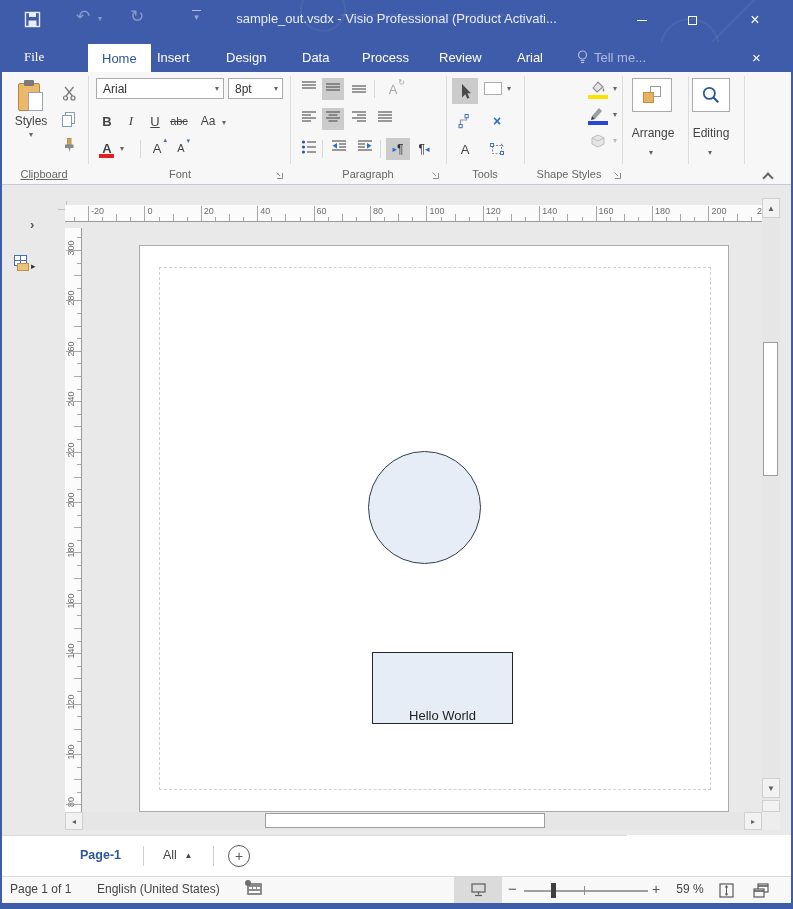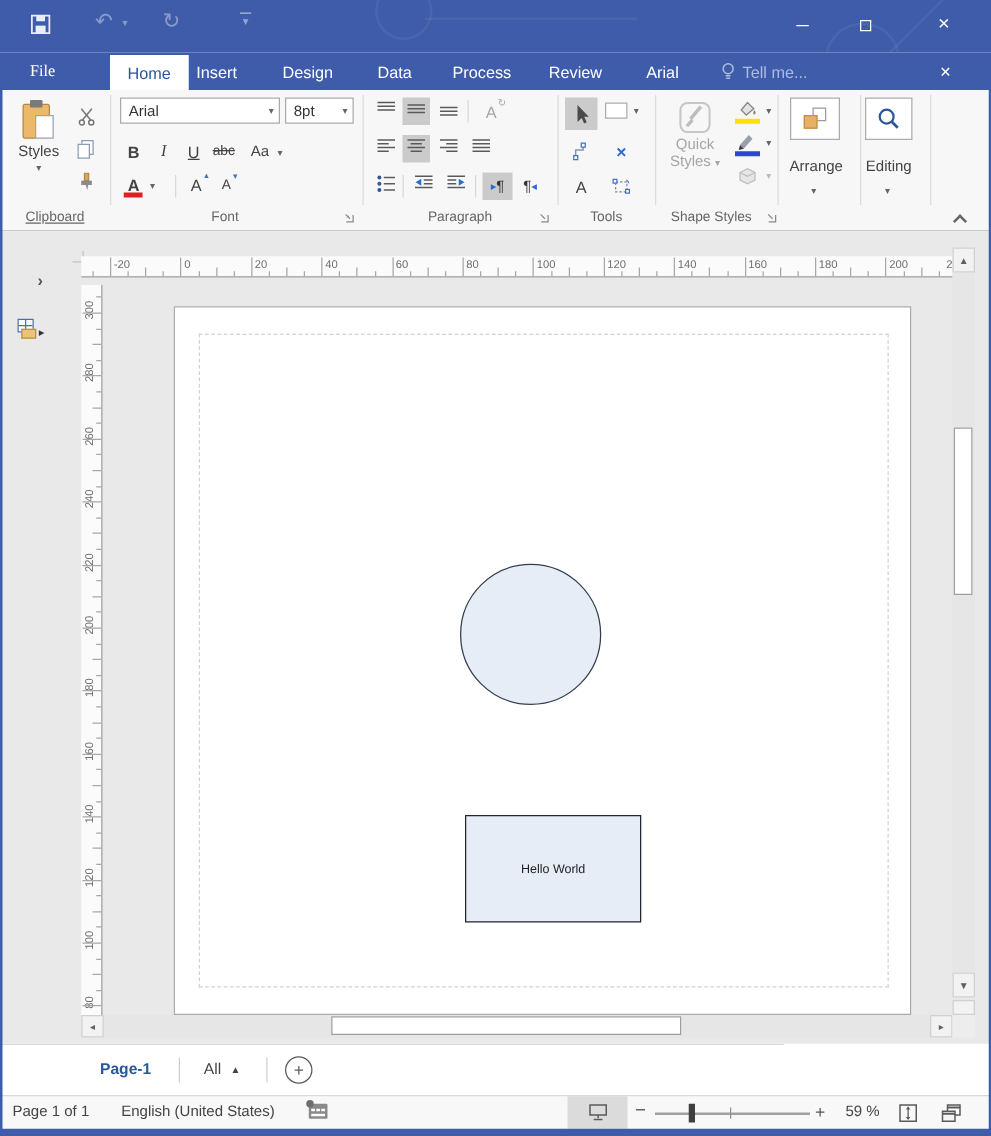--- a/index.html
+++ b/index.html
@@ -90,20 +90,21 @@
         <rect x="4.5" y="9.5" width="8" height="6" fill="#E9EDF8"></rect>
       </svg>
     </span>
     <span class="qat dim" style="left:76px;top:6px;">↶</span>
     <span class="qat dim" style="left:98px;top:14px;font-size:8px;">▾</span>
     <span class="qat dim" style="left:130px;top:6px;">↻</span>
     <span class="qat" style="left:192px;top:10px;font-size:9px;line-height:1;text-align:center;">
       <span style="display:block;width:9px;height:1px;background:rgba(255,255,255,0.6);margin:0 auto 2px;"></span>▾
     </span>
 
+    <span class="title">sample_out.vsdx - Visio Professional (Product Activati...</span>
 
     <span class="wbtn" style="left:625px;">
         <i class="minbar"></i>
       </span>
     <span class="wbtn" style="left:675px;">
         <i class="maxbox"></i>
       </span>
     <span class="wbtn" style="left:738px;font-size:16px;">×</span>
   </div>
 
@@ -325,29 +326,20 @@
       <svg width="16" height="16" viewBox="0 0 16 16">
         <rect x="3.5" y="4.5" width="9" height="8" fill="none" stroke="#888" stroke-width="1" stroke-dasharray="2,1.5"></rect>
         <rect x="1.5" y="2.5" width="3" height="3" fill="#fff" stroke="#4472C4" stroke-width="1"></rect>
         <rect x="11.5" y="10.5" width="3" height="3" fill="#fff" stroke="#4472C4" stroke-width="1"></rect>
         <path d="M12,3 a3,3 0 0 1 2,2.6" fill="none" stroke="#4472C4" stroke-width="1"></path>
       </svg>
     </span>
     <span class="glabel" style="left:448px;width:74px;">Tools</span>
     <span class="gdiv" style="left:524px;"></span>
 
-    <div class="bigbtn gray" style="left:530px;top:4px;width:52px;height:88px;justify-content:flex-start;color:#A6A6A6;">
-      <svg width="28" height="28" viewBox="0 0 24 24" style="margin-top:4px;">
-        <rect x="2" y="2" width="20" height="20" rx="5" fill="none" stroke="#C6C6C6" stroke-width="1.4"></rect>
-        <line x1="16" y1="4.5" x2="9" y2="13" stroke="#BDBDBD" stroke-width="2.4"></line>
-        <polygon points="5.5,17.5 9.5,12.5 11,14.5 7.5,18.5" fill="#BDBDBD"></polygon>
-      </svg>
-      <span>Quick</span>
-      <span><i style="font-style:normal;">Styles</i> <i class="dd" style="font-style:normal;color:#A6A6A6;">▾</i></span>
-    </div>
     <span class="tgl" style="left:586px;top:6px;width:24px;height:22px;">
       <span style="position:relative;width:22px;height:20px;">
         <svg width="22" height="16" viewBox="0 0 22 16">
           <polygon points="6,9 11,3 16,8 10,13" fill="#E3E3E3" stroke="#8A8A8A" stroke-width="1.1"></polygon>
           <path d="M16.5,9 q2,2.6 0,3.8 q-2,-1.2 0,-3.8" fill="#8A8A8A"></path>
         </svg>
         <i class="swbar swatch-fill"></i>
       </span>
     </span>
     <span class="ddb" style="left:613px;top:12px;">▾</span>
@@ -539,21 +531,21 @@
         <i class="vtick w2" style="top: 551.2px;"></i>
         <i class="vtick w3" style="top: 563.8px;"></i>
         <i class="vtick w1" style="top: 576.4px;"></i>
       </div>
 
     <div class="page" style="left:139px;top:60px;width:590px;height:567px;">
       <div class="margin" style="left:19px;top:21px;width:552px;height:523px;"></div>
     </div>
 
     <div class="shape" style="left: 368px; top: 266px; width: 113px; height: 113px; border: 1.3px solid rgb(50, 62, 77); border-radius: 50%; background: rgb(231, 237, 247);"></div>
-    <div class="shape" style="left: 372px; top: 467px; width: 141px; height: 86px; border: 1.5px solid rgb(35, 40, 46); display: flex; align-items: center; justify-content: center; font-size: 10px; color: rgb(34, 34, 34); background: rgb(231, 237, 247);">
+    <div class="shape" style="left: 372px; top: 467px; width: 141px; height: 72px; border: 1.5px solid rgb(35, 40, 46); display: flex; align-items: flex-end; justify-content: center; font-size: 13px; color: rgb(34, 34, 34); background: rgb(231, 237, 247);">
       <span>Hello World</span>
     </div>
 
     <div class="scroll" style="left:762px;top:13px;width:18px;height:600px;">
       <span class="sbtn" style="left:0;top:0;width:18px;height:20px;">▲</span>
       <span class="sthumb" style="left:1px;top:144px;width:15px;height:134px;"></span>
       <span class="sbtn" style="left:0;top:580px;width:18px;height:20px;">▼</span>
     </div>
     <span class="sbtn" style="left:762px;top:615px;width:18px;height:12px;"></span>
 

